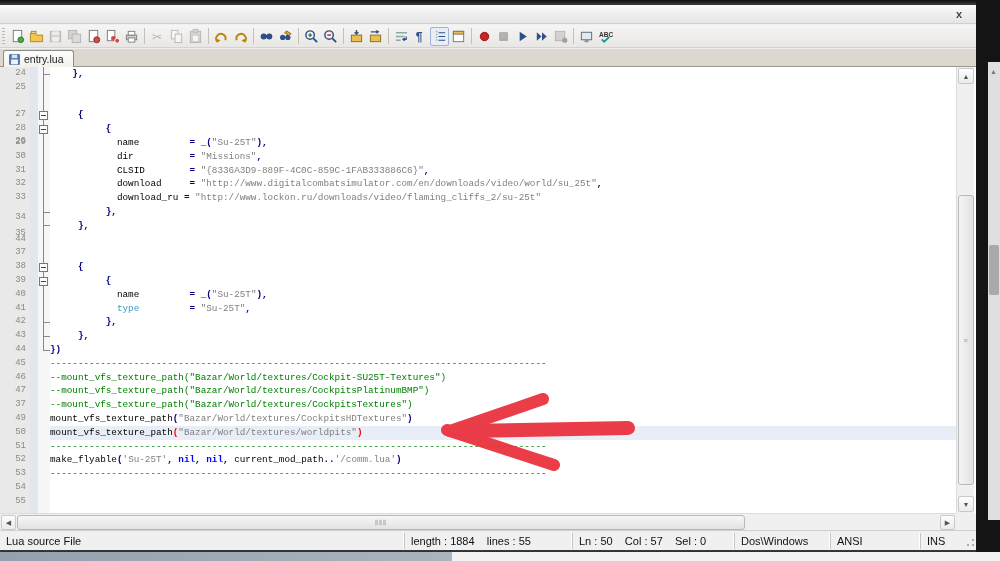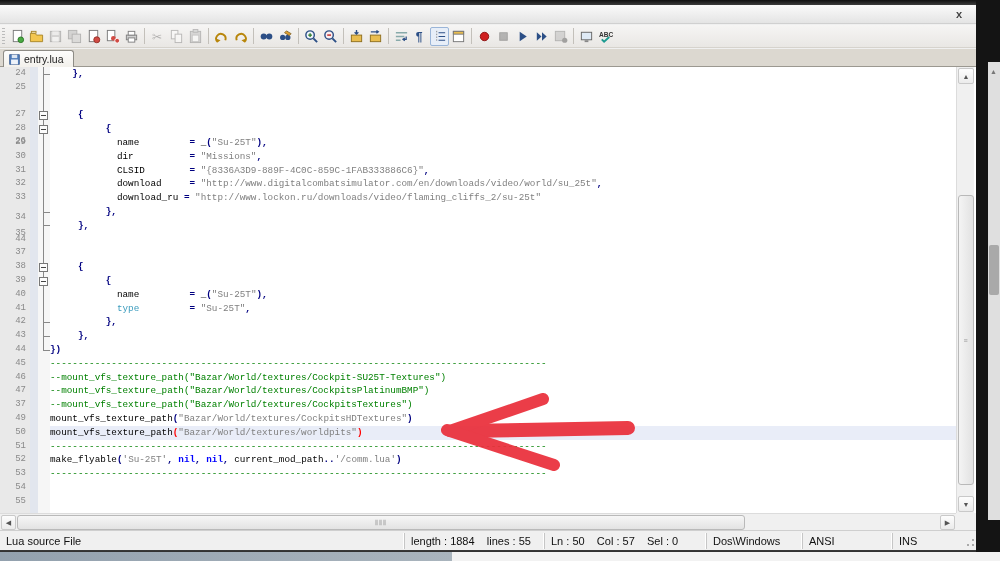--- a/index.html
+++ b/index.html
@@ -490,21 +490,21 @@
       <div class="hbtn" style="left:1px">◀</div>
       <div class="hthumb">
           <i>⦀⦀⦀</i>
         </div>
       <div class="hbtn" style="right:1px">▶</div>
     </div>
     <div class="corner"></div>
 
     <div class="statusbar">
       <div class="sbox" style="width:405px">Lua source File</div>
-      <div class="sbox" style="width:140px">length : 1884    lines : 55</div>
+      <div class="sbox" style="width:168px">length : 1884    lines : 55</div>
       <div class="sbox" style="width:162px">Ln : 50    Col : 57    Sel : 0</div>
       <div class="sbox" style="width:96px">Dos\Windows</div>
       <div class="sbox" style="width:90px">ANSI</div>
       <div class="sbox" style="width:40px;border-right:none;box-shadow:none">INS</div>
       <div class="grip"></div>
     </div>
 
     <div class="win-bottom"></div>
   </div>
 

